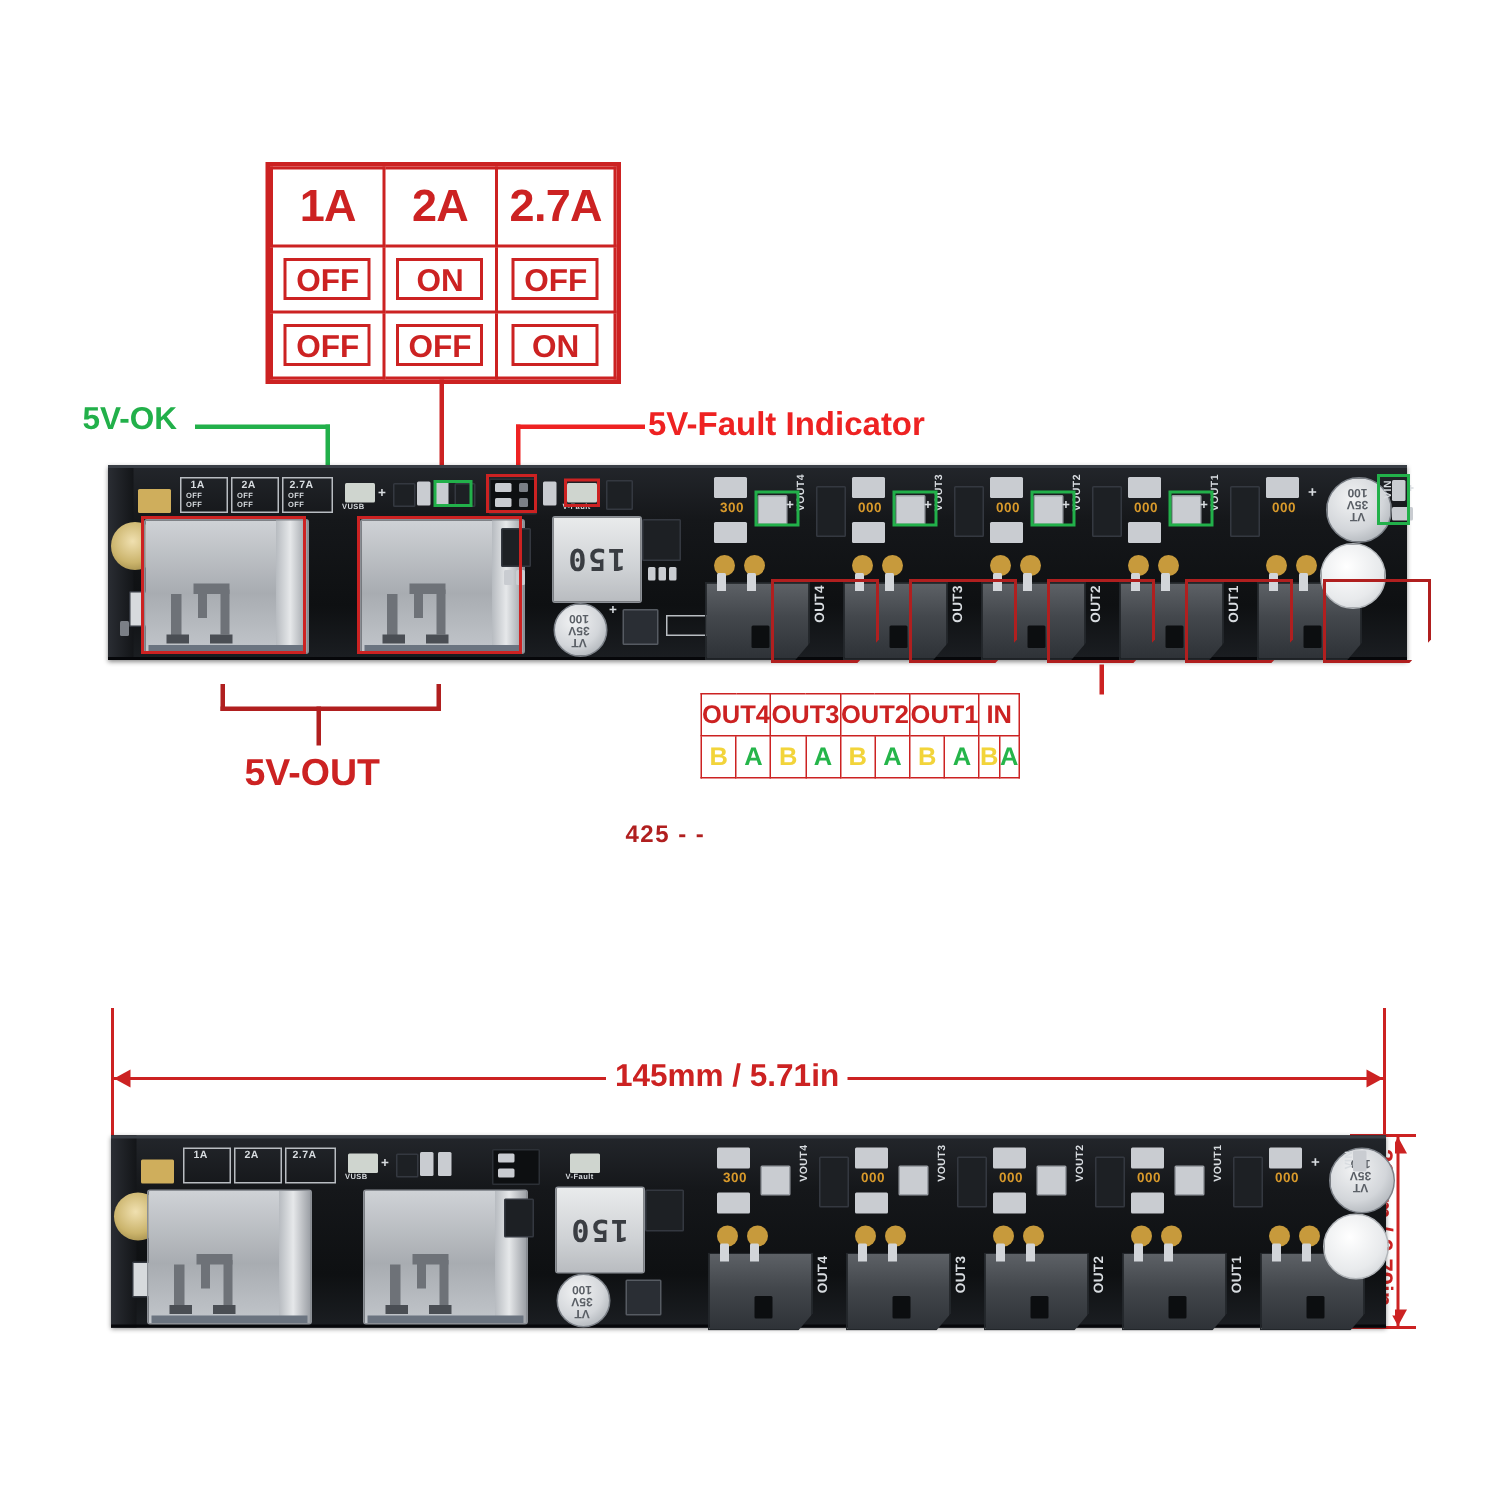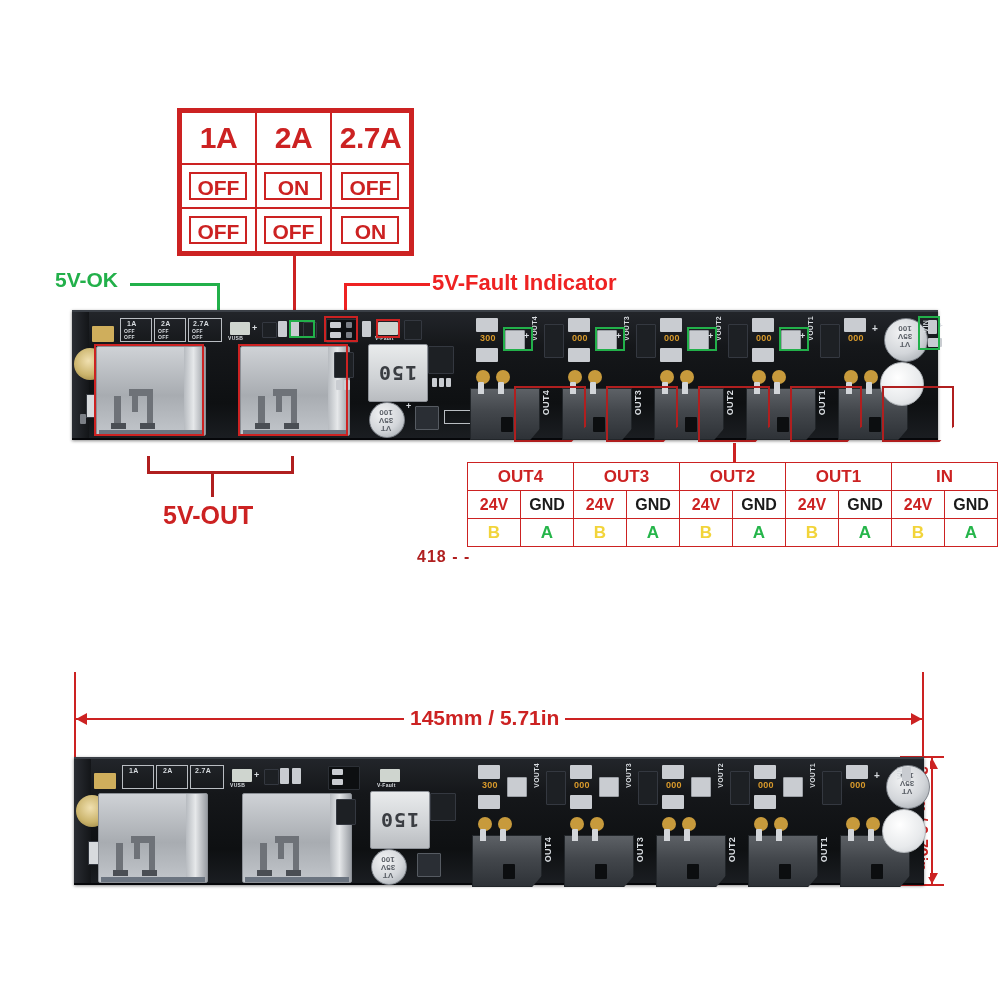--- a/index.html
+++ b/index.html
@@ -352,41 +352,29 @@
 <div class="hl-red-oct" style="left:882px;top:386px;width:72px;height:56px;"></div>
 
 <div class="abs" style="left:147px;top:456px;width:3px;height:18px;background:#b01f1f;"></div>
 <div class="abs" style="left:291px;top:456px;width:3px;height:18px;background:#b01f1f;"></div>
 <div class="abs" style="left:147px;top:471px;width:147px;height:3px;background:#b01f1f;"></div>
 <div class="abs" style="left:211px;top:471px;width:3px;height:26px;background:#b01f1f;"></div>
 <div class="abs ann-dkred" style="left:163px;top:501px;">5V-OUT</div>
 
 <div class="abs" style="left:733px;top:443px;width:3px;height:20px;background:#cc2222;"></div>
 
-<div id="label-485">418 - -</div>
+<div id="label-485">425 - -</div>
 <table id="pin-table">
   <tbody>
       <tr>
     <td class="pt-head" colspan="2">OUT4</td>
     <td class="pt-head" colspan="2">OUT3</td>
     <td class="pt-head" colspan="2">OUT2</td>
     <td class="pt-head" colspan="2">OUT1</td>
     <td class="pt-head" colspan="2">IN</td>
-  </tr>
-  <tr>
-    <td class="pt-24v">24V</td>
-    <td class="pt-gnd">GND</td>
-    <td class="pt-24v">24V</td>
-    <td class="pt-gnd">GND</td>
-    <td class="pt-24v">24V</td>
-    <td class="pt-gnd">GND</td>
-    <td class="pt-24v">24V</td>
-    <td class="pt-gnd">GND</td>
-    <td class="pt-24v">24V</td>
-    <td class="pt-gnd">GND</td>
   </tr>
   <tr>
     <td class="pt-b">B</td>
     <td class="pt-a">A</td>
     <td class="pt-b">B</td>
     <td class="pt-a">A</td>
     <td class="pt-b">B</td>
     <td class="pt-a">A</td>
     <td class="pt-b">B</td>
     <td class="pt-a">A</td>

